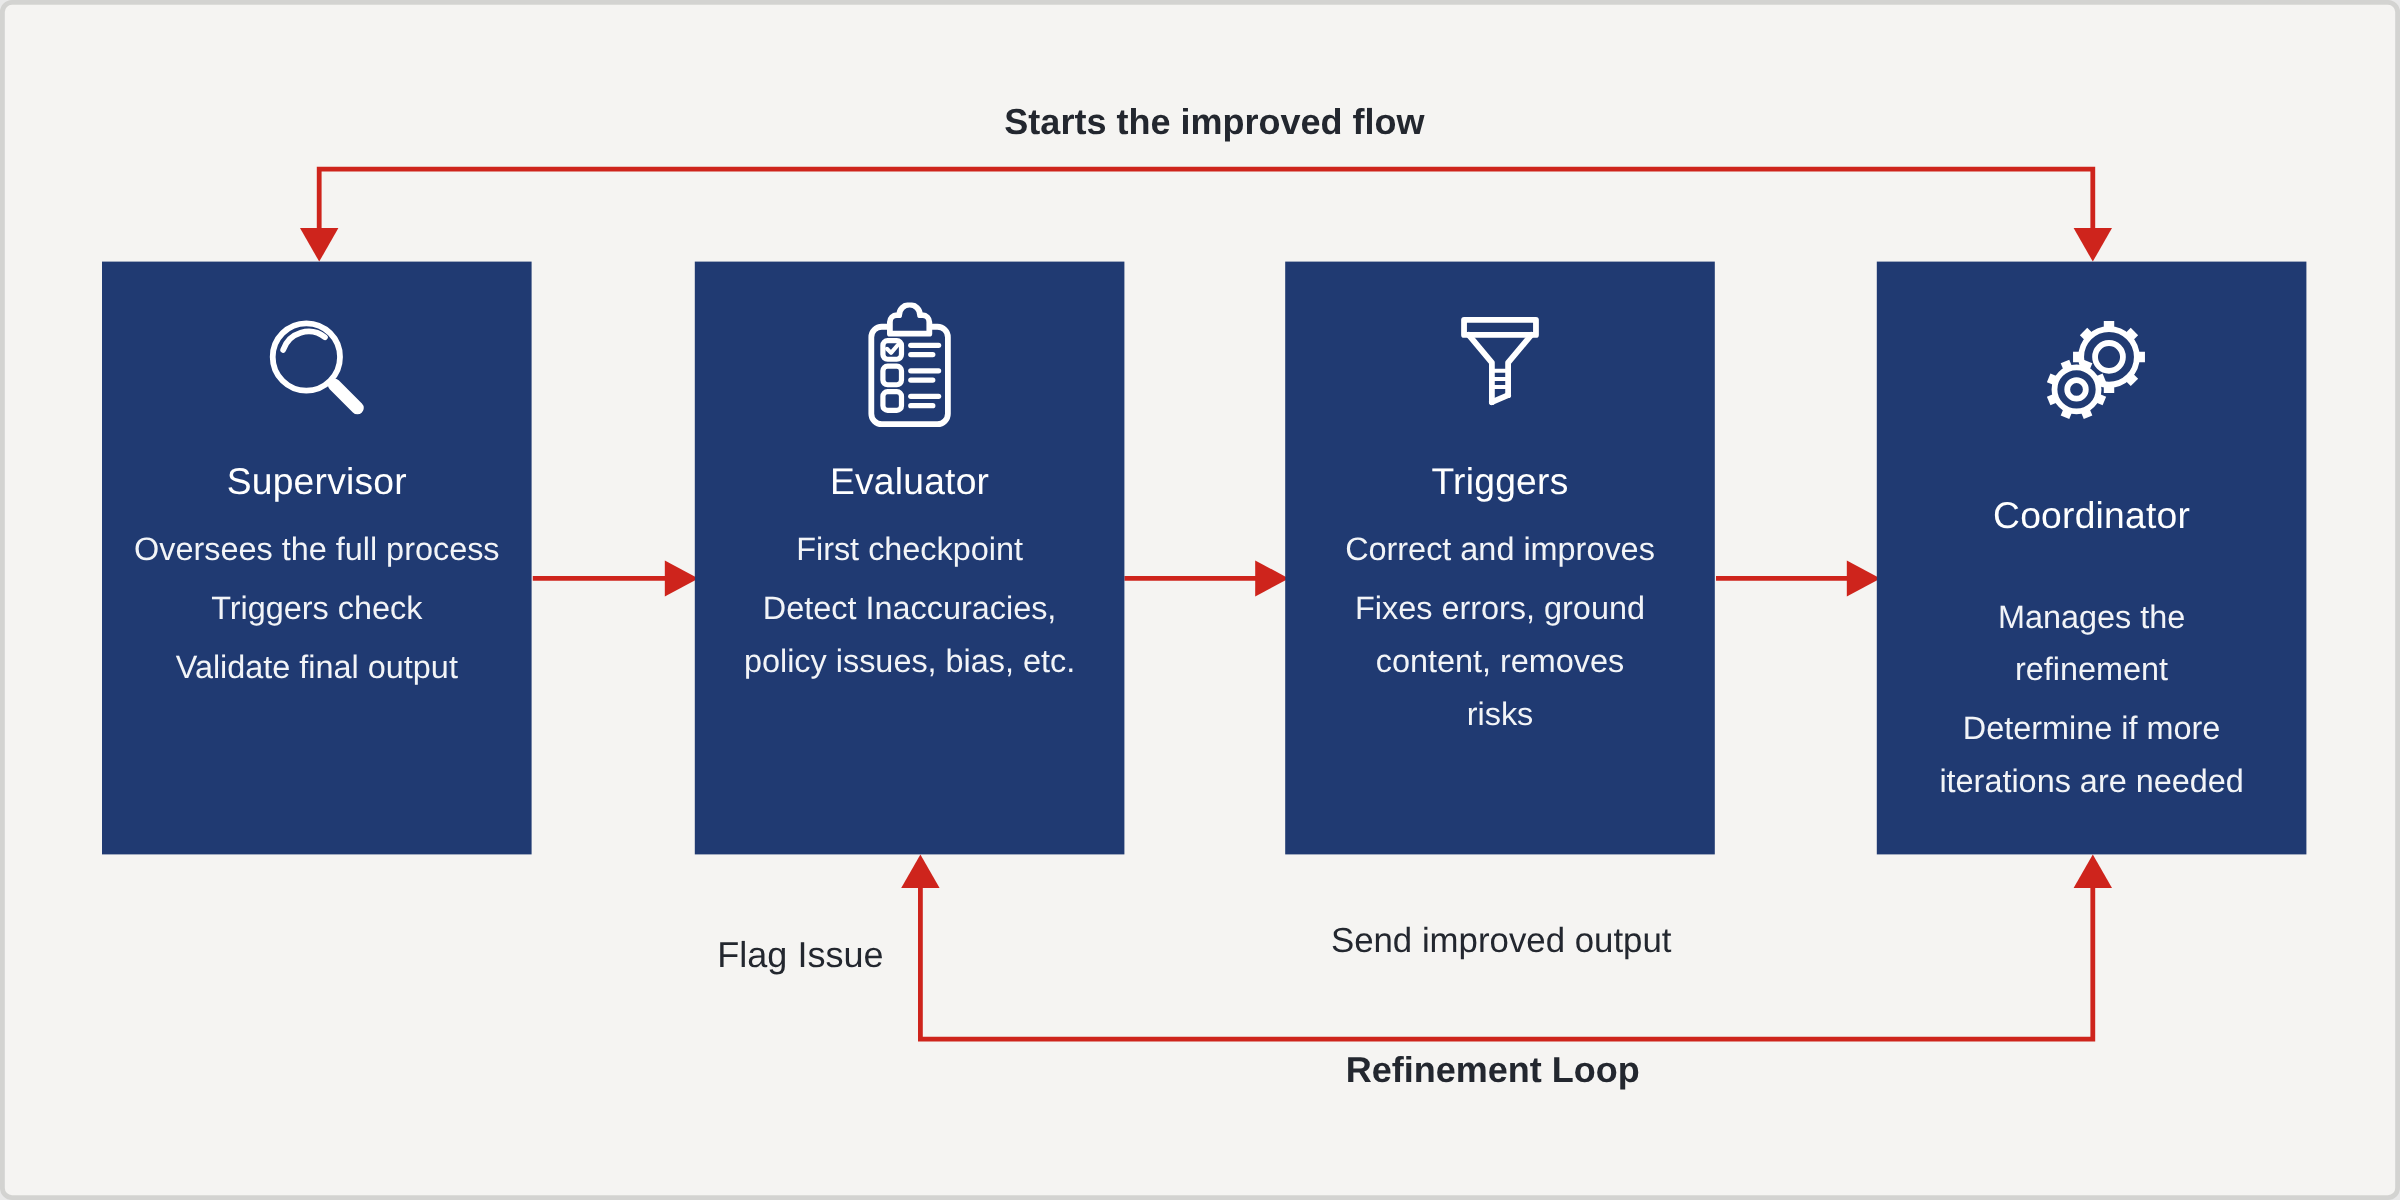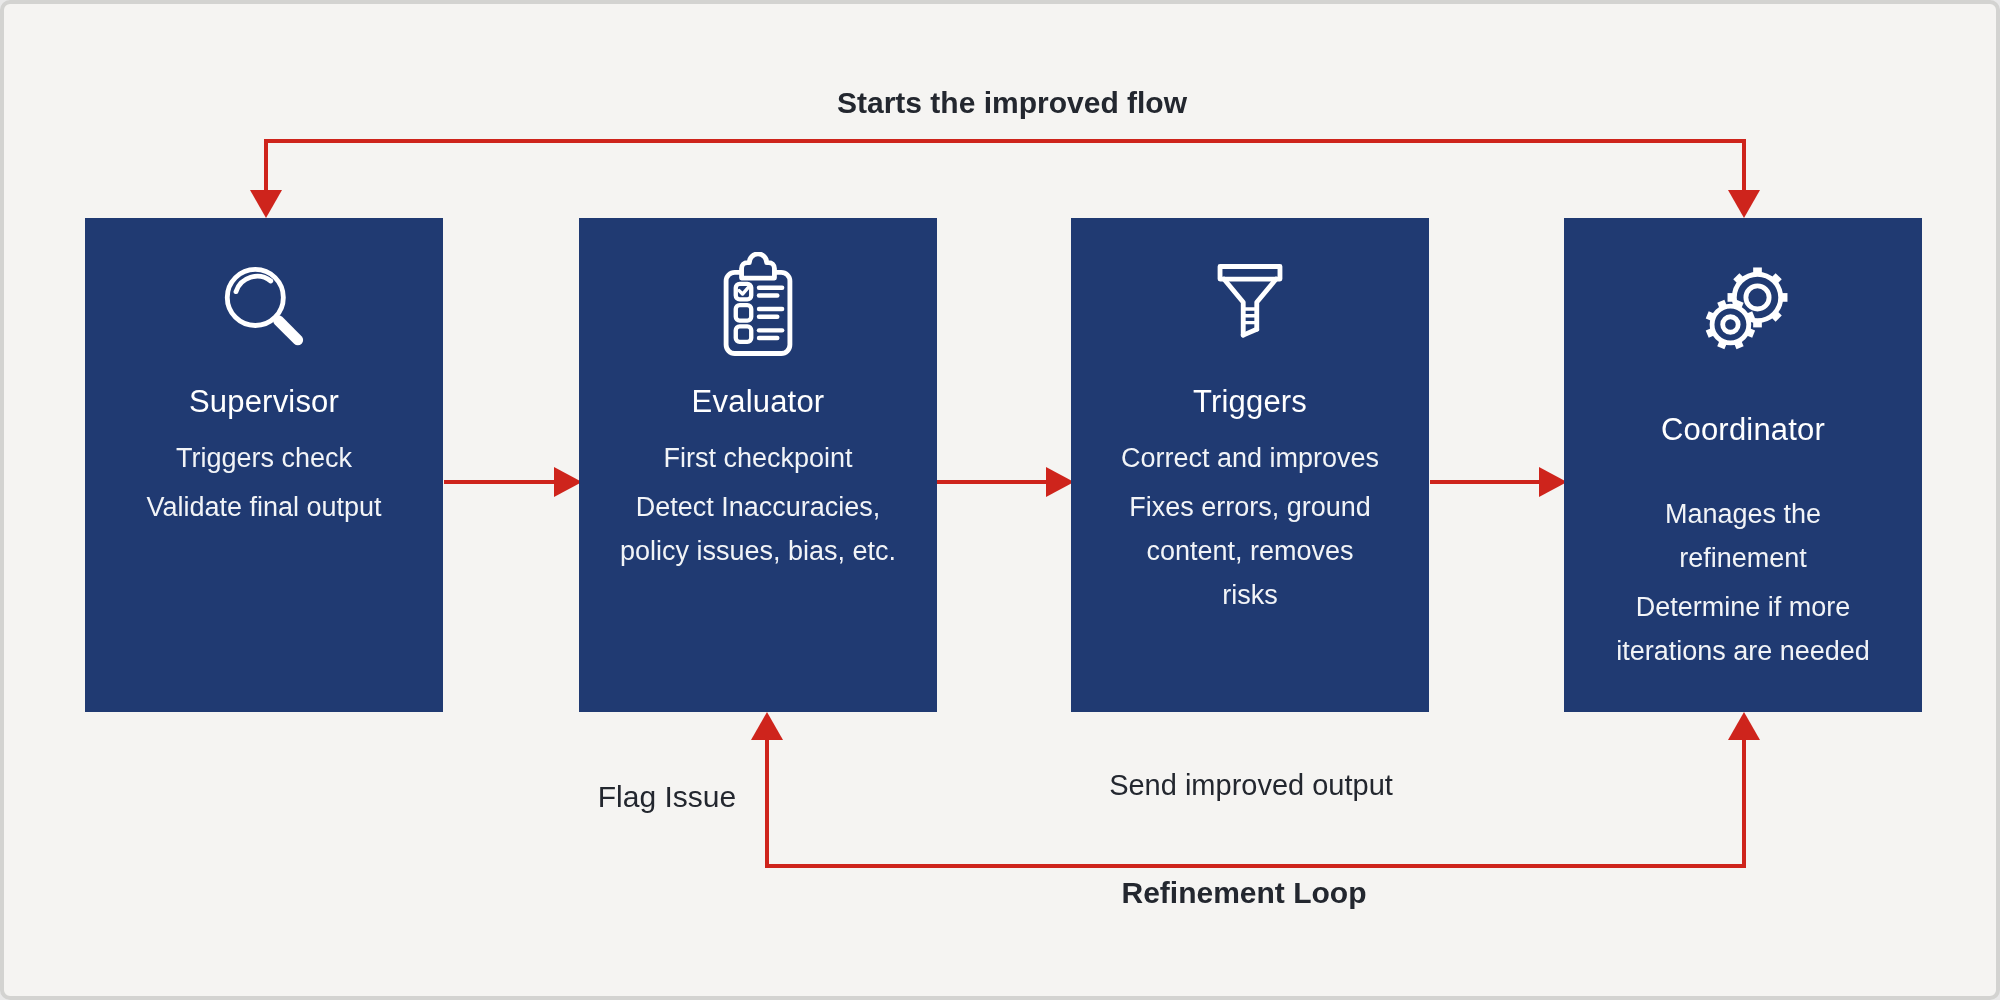--- a/index.html
+++ b/index.html
@@ -81,20 +81,21 @@
   <div class="node node-supervisor">
     <div class="icon">
       <svg viewBox="-60 -60 120 120" fill="none" stroke="#ffffff" stroke-width="5" stroke-linecap="round" stroke-linejoin="round">
         <circle cx="-9" cy="-13" r="29"></circle>
         <path d="M-29,-19 A 23 23 0 0 1 7,-30"></path>
         <line x1="15" y1="11" x2="35" y2="31" stroke-width="11"></line>
       </svg>
     </div>
     <div class="node-title">Supervisor</div>
     <div class="node-body">
+      <p class="p-w310">Oversees the full process</p>
       <p class="p-w310">Triggers check</p>
       <p class="p-w310">Validate final output</p>
     </div>
   </div>
 
   <div class="node node-evaluator">
     <div class="icon">
       <svg viewBox="-60 -60 120 120" fill="none" stroke="#ffffff" stroke-width="5" stroke-linecap="round" stroke-linejoin="round">
         <rect x="-33" y="-39" width="66" height="84" rx="9"></rect>
         <path d="M-17,-33 V-43 A6,6 0 0 1 -11,-49 H-9 A9,9 0 0 1 9,-49 H11 A6,6 0 0 1 17,-43 V-33 Z" fill="#203a72"></path>

